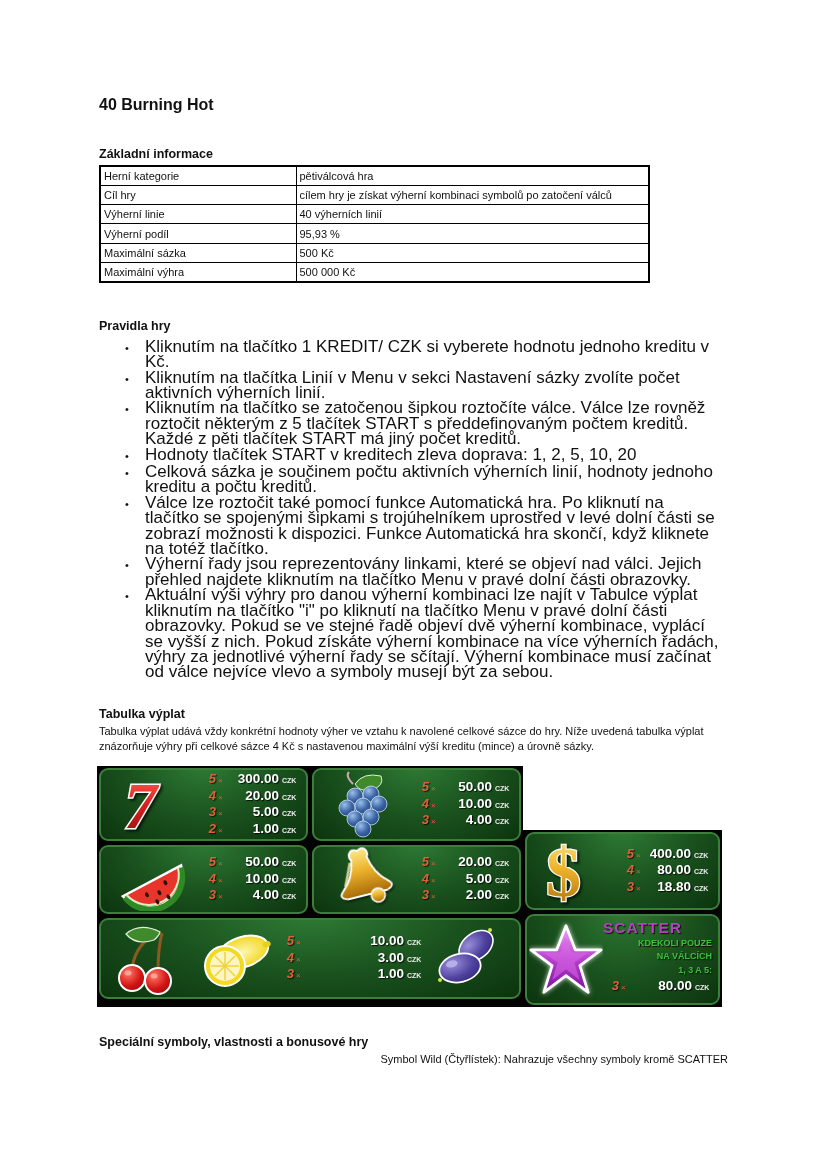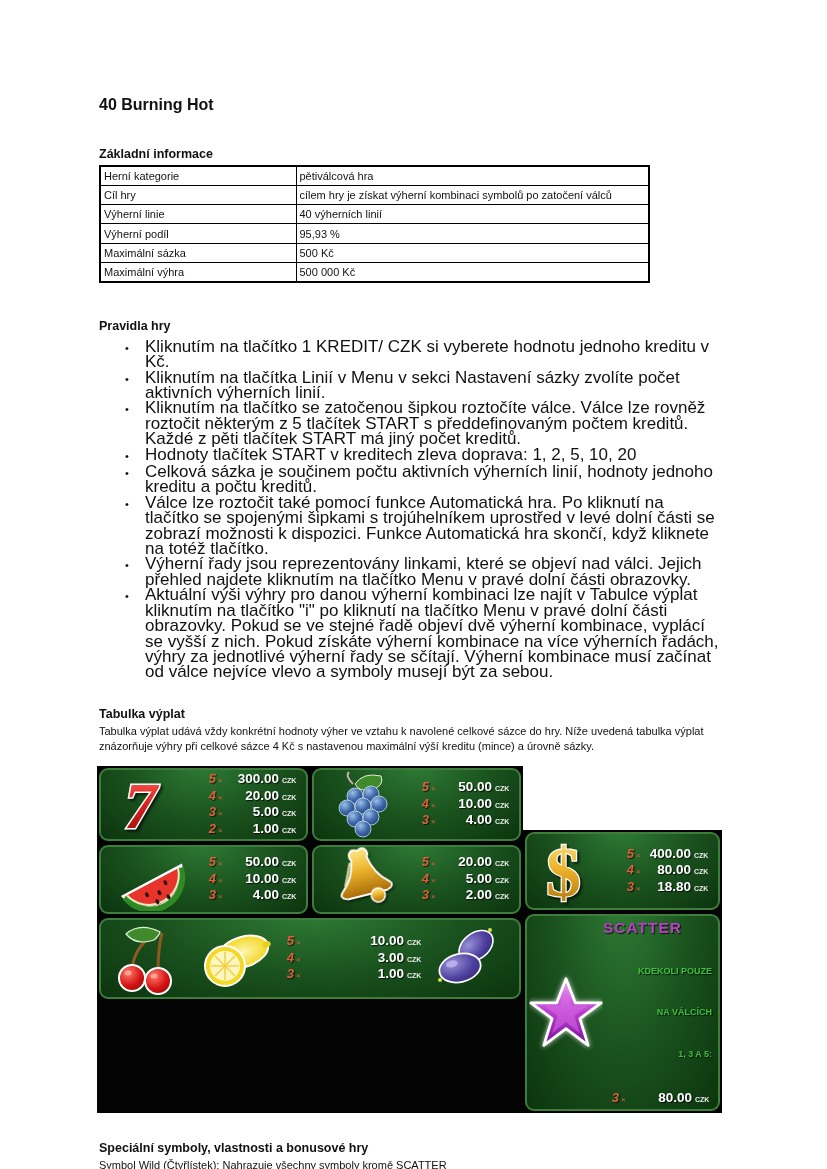--- a/index.html
+++ b/index.html
@@ -54,30 +54,30 @@
   .val { color:#fff; font-weight:bold; font-size:13.5px; flex:1; text-align:right;
          text-shadow:1px 1px 1px rgba(0,0,0,.8); }
   .cur { color:#ececec; font-size:7px; font-weight:bold; margin-left:3px; width:17px; flex:none; }
 
   .pt-right { width:199px; display:flex; flex-direction:column; }
   .white-spacer { height:64px; background:#fff; }
   .pt-right-body { flex:1; background:#030303; display:flex; flex-direction:column; }
   .panel.dollar { height:78px; }
   .panel.scatter { flex:1; padding:3px 6px 2px 2px; align-items:stretch; }
   .scatter-star-box { width:74px; display:flex; align-items:center; justify-content:center; flex:none; }
-  .scatter-right { flex:1; display:flex; flex-direction:column;gap:28px; }
+  .scatter-right { flex:1; display:flex; flex-direction:column; }
   .scatter-title {
     font-size:15.5px; font-weight:bold; color:#bb3fc4; letter-spacing:1px; text-align:center;
     margin-left:-30px; text-shadow:1px 1px 1px rgba(0,0,0,.8);
   }
   .scatter-note { font-size:9px; font-weight:bold; color:#3cc13c; text-align:right;
     line-height:13.5px; text-shadow:1px 1px 1px rgba(0,0,0,.8); }
   .scatter .payrow { margin-top:1px; }
 
-  .special-text { font-size:11px; margin-top:4px; }
+  .special-text { font-size:11px; margin-top:4px;text-align:right; }
 </style>
 </head>
 <body>
 
 <svg width="0" height="0" style="position:absolute" aria-hidden="true">
   <defs>
     <linearGradient id="gradRed" x1="0" y1="0" x2="0" y2="1">
       <stop offset="0" stop-color="#ff6a5a"></stop>
         <stop offset="0.5" stop-color="#d81f1f"></stop>
         <stop offset="1" stop-color="#8f0d0d"></stop>

